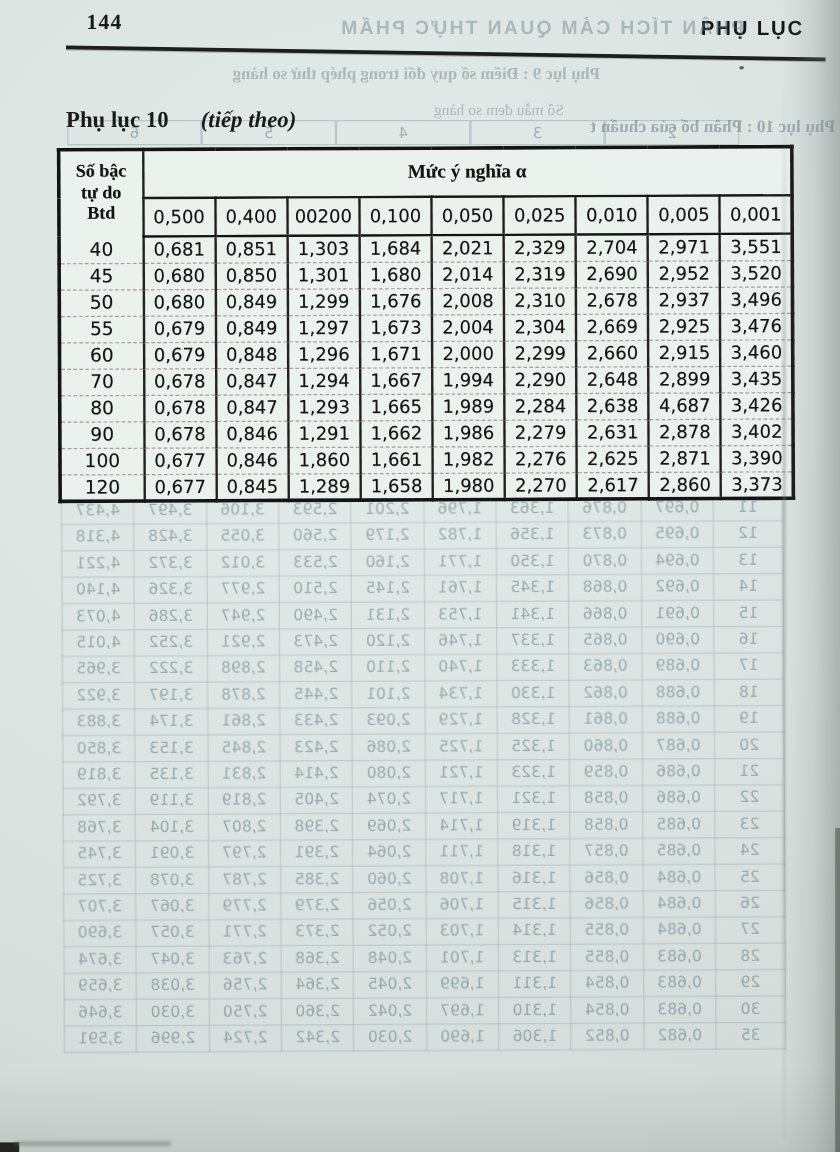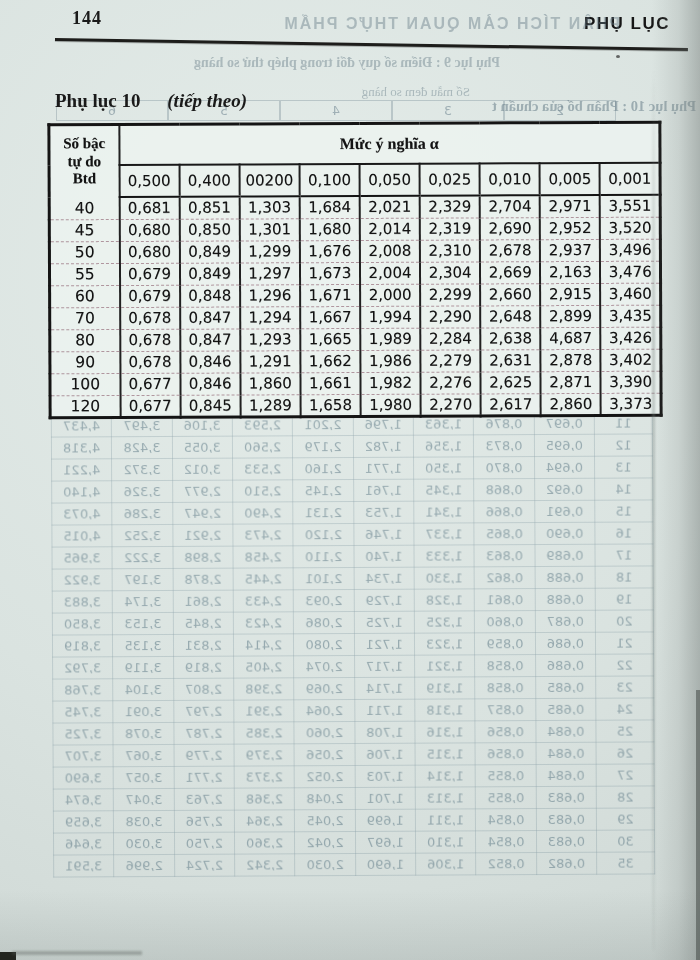--- a/index.html
+++ b/index.html
@@ -427,21 +427,21 @@
       </tr>
       <tr>
         <th>55</th>
         <td>0,679</td>
         <td>0,849</td>
         <td>1,297</td>
         <td>1,673</td>
         <td>2,004</td>
         <td>2,304</td>
         <td>2,669</td>
-        <td>2,163</td>
+        <td>2,925</td>
         <td>3,476</td>
       </tr>
       <tr>
         <th>60</th>
         <td>0,679</td>
         <td>0,848</td>
         <td>1,296</td>
         <td>1,671</td>
         <td>2,000</td>
         <td>2,299</td>

